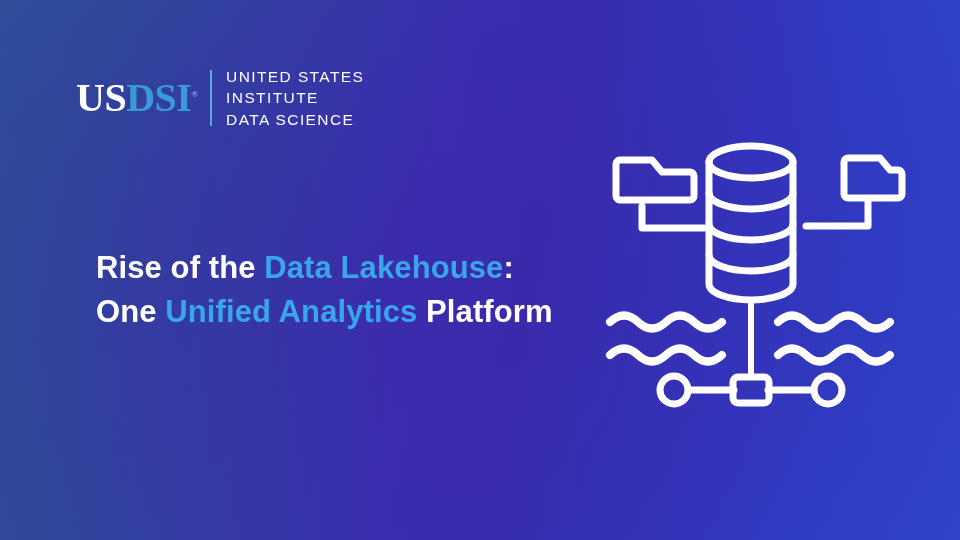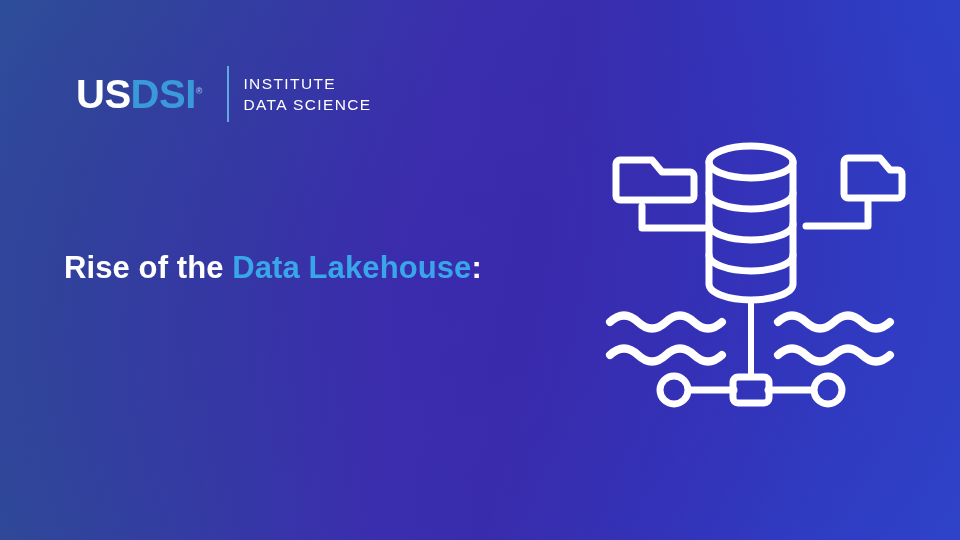--- a/index.html
+++ b/index.html
@@ -28,22 +28,22 @@
     top: 66px;
     display: flex;
     align-items: center;
   }
   .logo-mark {
     font-size: 40px;
     font-weight: 700;
     letter-spacing: -0.5px;
     line-height: 1;
     position: relative;
-    padding-right: 25px;
-    font-family: Liberation Sans, sans-serif;
+    padding-right: 12px;
+    font-family: Liberation Serif, serif;
   }
   .logo-mark .us { color: #ffffff; }
   .logo-mark .dsi { color: #3a9ad9; }
   .logo-reg {
     font-size: 9px;
     vertical-align: super;
     color: #8fb9e6;
     font-weight: 700;
     letter-spacing: 0;
   }
@@ -58,21 +58,21 @@
     font-size: 15.5px;
     line-height: 1.38;
     letter-spacing: 1.4px;
     font-weight: 400;
     white-space: nowrap;
   }
 
   
   .headline {
     position: absolute;
-    left: 64px;
+    left: 96px;
     top: 246px;
     font-size: 31px;
     line-height: 1.42;
     font-weight: 600;
     color: #ffffff;
     letter-spacing: 0.1px;
     white-space: nowrap;
   }
   .headline .hl { color: #3aa6ea; }
   .headline .ln { display:block; }
@@ -91,27 +91,29 @@
 <body>
 
 <div class="slide">
 
   <div class="logo">
     <div class="logo-mark">
       <span class="us">US</span><span class="dsi">DSI</span><span class="logo-reg">®</span>
     </div>
     <div class="logo-divider"></div>
     <div class="logo-words">
+      <div>UNITED STATES</div>
       <div>INSTITUTE</div>
       <div>DATA SCIENCE</div>
     </div>
   </div>
 
   <div class="headline">
     <span class="ln"><span>Rise of the </span><span class="hl">Data Lakehouse</span><span>:</span></span>
+    <span class="ln"><span>One </span><span class="hl">Unified Analytics</span><span> Platform</span></span>
   </div>
 
   <div class="art">
     <svg viewBox="0 0 310 280" xmlns="http://www.w3.org/2000/svg" fill="none" stroke="#ffffff" stroke-width="7" stroke-linecap="round" stroke-linejoin="round">
 
       <g>
         <path d="M24 24 h32 l10 12 h28 a4 4 0 0 1 4 4 v20 a4 4 0 0 1 -4 4 h-70 a4 4 0 0 1 -4 -4 v-32 a4 4 0 0 1 4 -4 z"></path>
       </g>
 
       <g>

